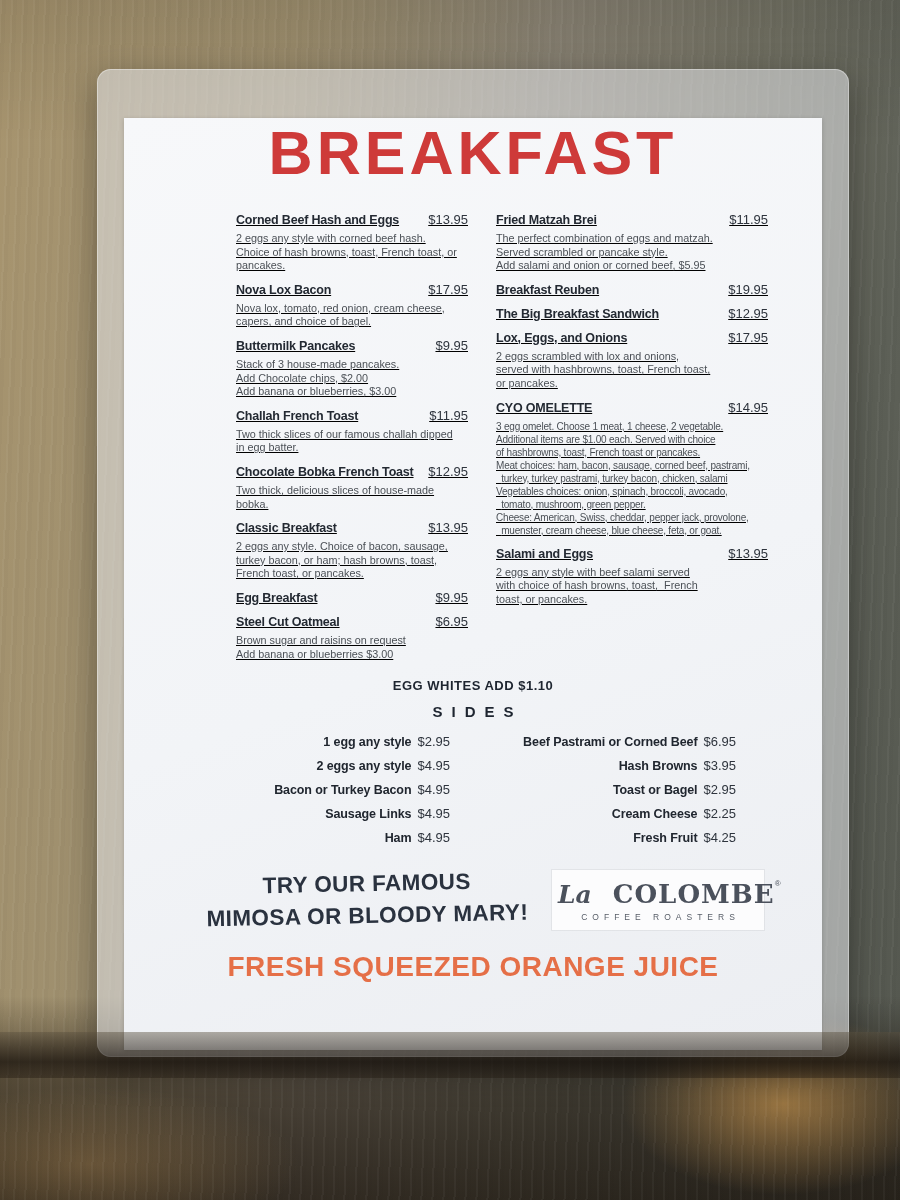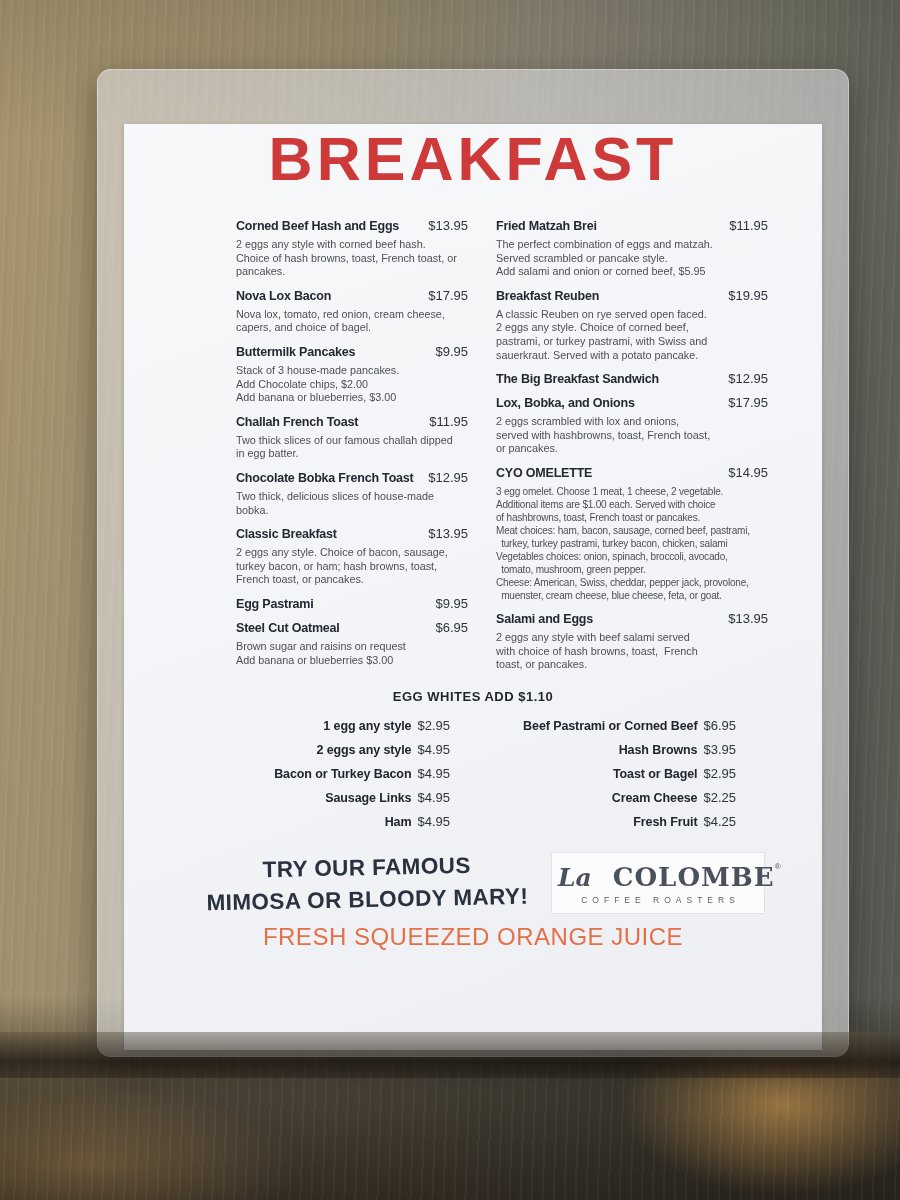--- a/index.html
+++ b/index.html
@@ -23,33 +23,33 @@
   
   .scene::after{
     content:"";position:absolute;left:0;right:0;top:1032px;height:46px;pointer-events:none;
     background:linear-gradient(180deg, rgba(90,80,62,0.45), rgba(20,14,9,0.65) 65%, rgba(30,22,14,0.4));
   }
   .laminate{
     position:absolute;left:97px;top:69px;width:752px;height:988px;
     background:rgba(228,230,233,0.55);
     border-radius:14px;
     box-shadow:0 12px 34px rgba(0,0,0,0.38), inset 0 0 0 1px rgba(255,255,255,0.35);
-    padding:25px 27px 37px 27px;box-sizing:border-box;
+    padding:19px 27px 37px 27px;box-sizing:border-box;
   }
   .paper{
     width:100%;height:100%;box-sizing:border-box;position:relative;
     background:linear-gradient(160deg,#f7f8fa 0%,#f2f4f7 55%,#eceef2 100%);
     box-shadow:0 1px 4px rgba(0,0,0,0.18);
   }
   .title{
     margin:30px 0 0 0;text-align:center;
     font-size:61px;font-weight:800;letter-spacing:4px;
     color:#ce3a39;
   }
-  .cols{display:flex;gap:28px;margin:24px 54px 0 112px;}
+  .cols{display:flex;gap:28px;margin:24px 54px 0 112px;text-decoration:underline;}
   .col-left{width:232px;flex:0 0 auto;}
   .col-right{flex:1;min-width:0;}
   .item{margin-bottom:9px;}
   .irow{display:flex;align-items:baseline;}
   .iname{flex:1;font-weight:bold;font-size:12.5px;letter-spacing:-0.2px;color:#232932;}
   .iprice{font-size:13px;color:#2e343d;padding-left:6px;white-space:nowrap;}
   .idesc{margin-top:5px;font-size:10.8px;line-height:1.26;color:#4b5056;white-space:pre-wrap;}
   .idesc.small{font-size:10px;letter-spacing:-0.2px;line-height:1.3;}
   .eggwhites{margin-top:8px;text-align:center;font-weight:bold;font-size:13px;letter-spacing:0.5px;color:#1e2530;}
   .sides-title{margin-top:10px;text-align:center;font-weight:bold;font-size:15px;letter-spacing:9px;color:#1e2530;text-indent:9px;}
@@ -62,21 +62,21 @@
   .promo{display:flex;align-items:center;margin:14px 58px 0 58px;}
   .promo-text{flex:1;text-align:center;font-weight:bold;font-size:22.5px;line-height:1.4;
     letter-spacing:0.4px;color:#2a323f;transform:rotate(-1.2deg);}
   .logo{flex:0 0 auto;width:212px;background:#fcfcfd;box-shadow:0 0 0 1px rgba(0,0,0,0.05);
     padding:9px 6px 8px 6px;text-align:center;box-sizing:border-box;}
   .logo-main{color:#4b515c;white-space:nowrap;}
   .logo-la{font-family:"DejaVu Serif",serif;font-style:italic;font-weight:bold;font-size:25px;margin-right:21px;}
   .logo-name{font-family:"DejaVu Serif",serif;font-weight:bold;font-size:26px;letter-spacing:1px;}
   .logo-reg{font-size:8px;vertical-align:top;color:#4b515c;}
   .logo-sub{margin-top:3px;font-size:8.5px;letter-spacing:5px;color:#575d67;text-indent:5px;}
-  .footer-orange{margin-top:8px;text-align:center;font-weight:normal;font-size:24px;
+  .footer-orange{margin-top:20px;text-align:center;font-weight:bold;font-size:28px;
     letter-spacing:0.5px;color:#e56f47;}
 </style>
 </head>
 <body>
 
 <div class="scene">
   <div class="laminate">
     <div class="paper">
 
       <h1 class="title">BREAKFAST</h1>
@@ -129,21 +129,21 @@
             <div class="irow">
                 <span class="iname">Classic Breakfast</span>
                 <span class="iprice">$13.95</span>
               </div>
             <div class="idesc">2 eggs any style. Choice of bacon, sausage,
 turkey bacon, or ham; hash browns, toast,
 French toast, or pancakes.</div>
           </div>
           <div class="item">
             <div class="irow">
-                <span class="iname">Egg Pastrami</span>
+                <span class="iname">Egg Breakfast</span>
                 <span class="iprice">$9.95</span>
               </div>
           </div>
           <div class="item">
             <div class="irow">
                 <span class="iname">Steel Cut Oatmeal</span>
                 <span class="iprice">$6.95</span>
               </div>
             <div class="idesc">Brown sugar and raisins on request
 Add banana or blueberries $3.00</div>
@@ -158,34 +158,30 @@
               </div>
             <div class="idesc">The perfect combination of eggs and matzah.
 Served scrambled or pancake style.
 Add salami and onion or corned beef, $5.95</div>
           </div>
           <div class="item">
             <div class="irow">
                 <span class="iname">Breakfast Reuben</span>
                 <span class="iprice">$19.95</span>
               </div>
-            <div class="idesc">A classic Reuben on rye served open faced.
-2 eggs any style. Choice of corned beef,
-pastrami, or turkey pastrami, with Swiss and
-sauerkraut. Served with a potato pancake.</div>
           </div>
           <div class="item">
             <div class="irow">
                 <span class="iname">The Big Breakfast Sandwich</span>
                 <span class="iprice">$12.95</span>
               </div>
           </div>
           <div class="item">
             <div class="irow">
-                <span class="iname">Lox, Bobka, and Onions</span>
+                <span class="iname">Lox, Eggs, and Onions</span>
                 <span class="iprice">$17.95</span>
               </div>
             <div class="idesc">2 eggs scrambled with lox and onions,
 served with hashbrowns, toast, French toast,
 or pancakes.</div>
           </div>
           <div class="item">
             <div class="irow">
                 <span class="iname">CYO OMELETTE</span>
                 <span class="iprice">$14.95</span>
@@ -206,20 +202,21 @@
                 <span class="iprice">$13.95</span>
               </div>
             <div class="idesc">2 eggs any style with beef salami served
 with choice of hash browns, toast,  French
 toast, or pancakes.</div>
           </div>
         </div>
       </div>
 
       <div class="eggwhites">EGG WHITES ADD $1.10</div>
+      <div class="sides-title">SIDES</div>
 
       <div class="sides">
         <div class="sides-col-left">
           <div class="srow">
               <span class="sname">1 egg any style</span>
               <span class="sprice">$2.95</span>
             </div>
           <div class="srow">
               <span class="sname">2 eggs any style</span>
               <span class="sprice">$4.95</span>

